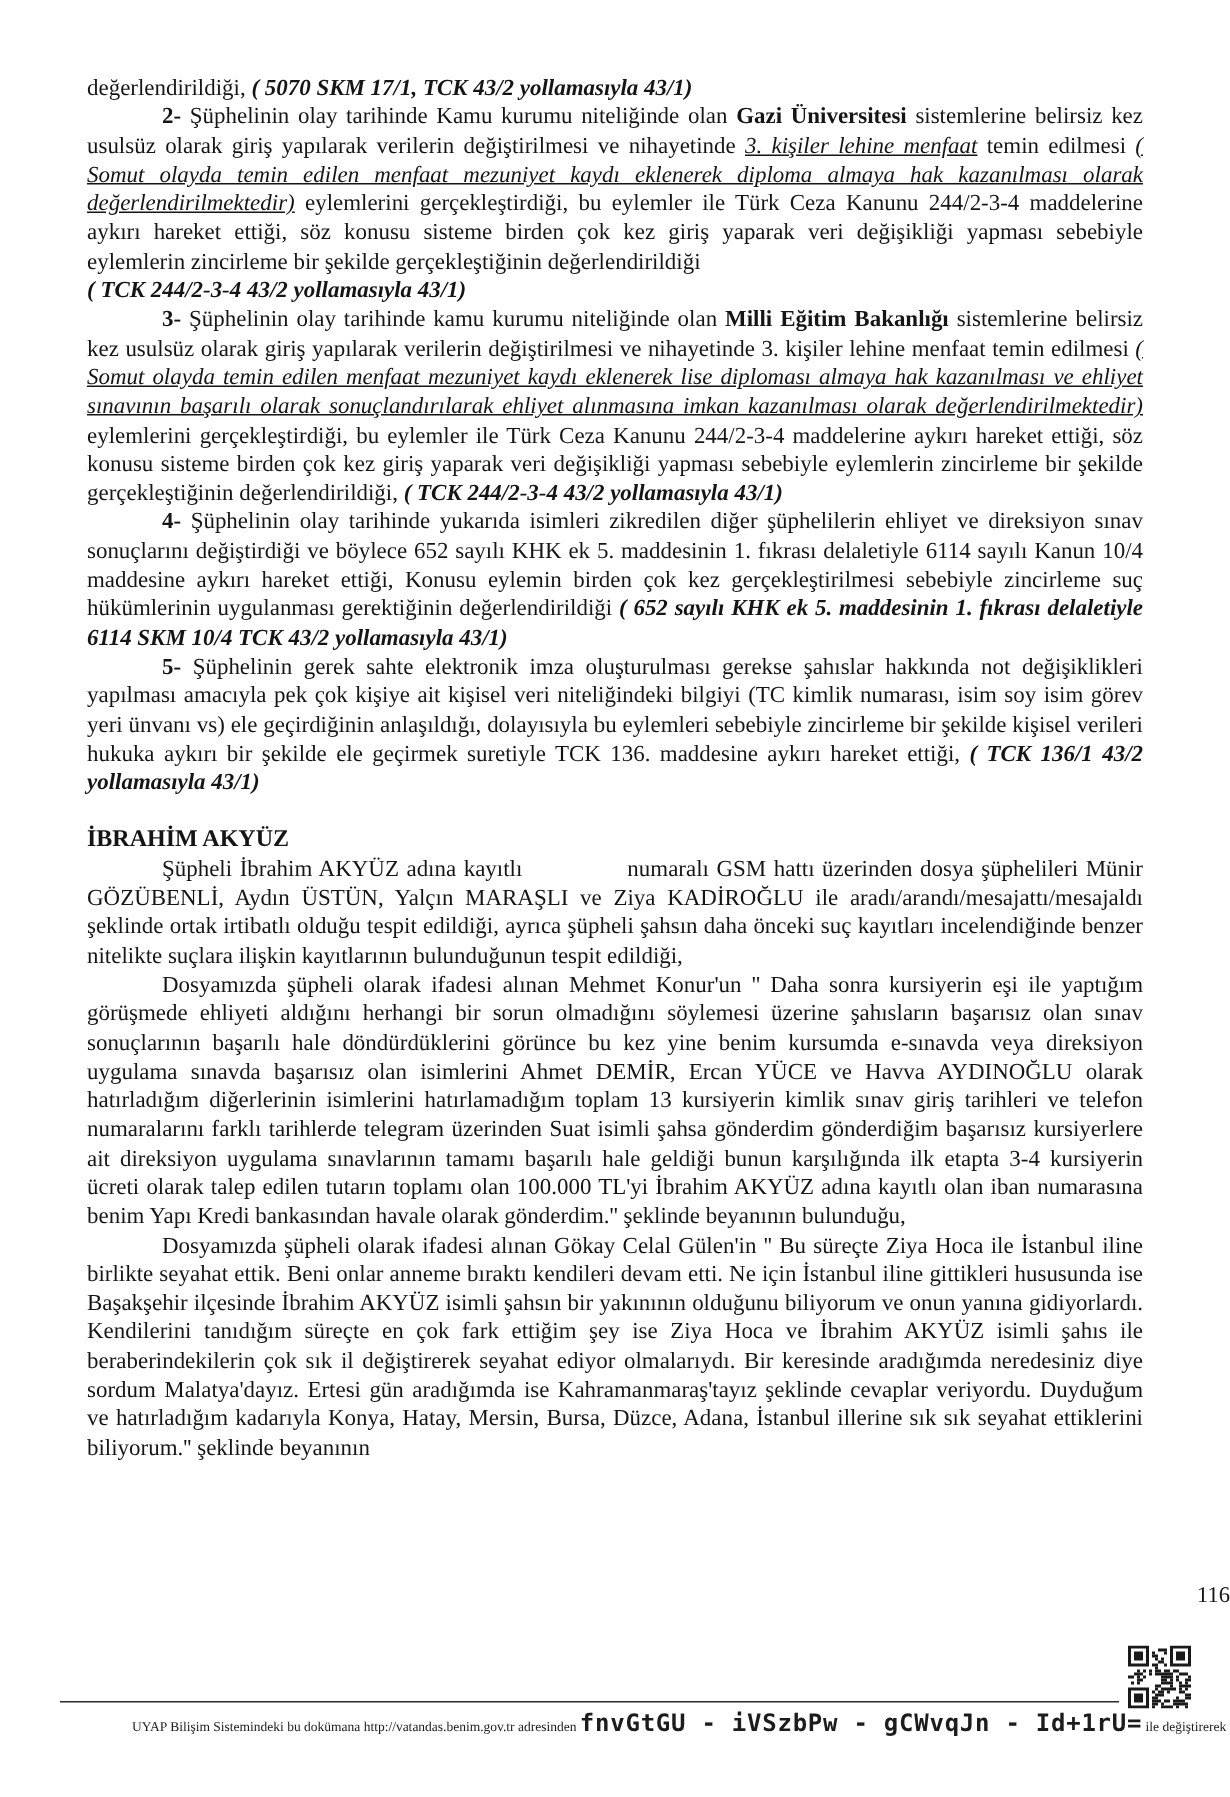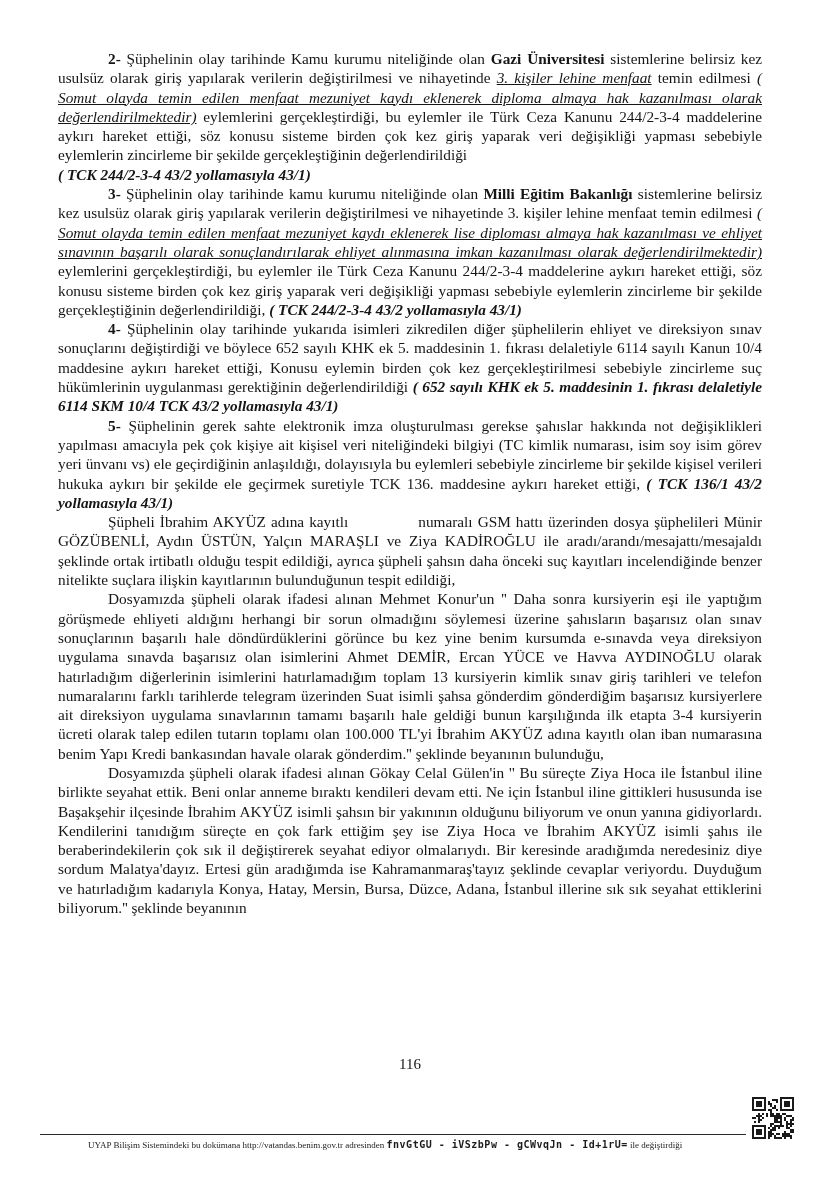--- a/index.html
+++ b/index.html
@@ -30,57 +30,59 @@
   .gap{display:inline-block;width:70px;}
   .heading{
     font-size:16px;
     font-weight:bold;
     margin:19px 0 0 0;
     line-height:19.3px;
   }
   .page-number{
     position:absolute;
     top:1056px;left:0;width:820px;
-    text-align:center;
+    text-align:right;
     font-size:15px;
   }
   .footer-rule{
     position:absolute;
     left:40px;top:1134px;width:706px;
     border-top:1.6px solid #2a2a2a;
     height:0;
   }
   .footer-text{
     position:absolute;
     left:88px;top:1139px;width:660px;
     font-size:9px;
     white-space:nowrap;
     color:#1c1c1c;
   }
   .footer-text .codes{
     font-family:"DejaVu Sans Mono", monospace;
-    font-size:10px;
+    font-size:16px;
     font-weight:bold;
     letter-spacing:0.5px;
   }
   .qr{
     position:absolute;
     left:752px;top:1097px;
     width:42px;height:42px;
   }
 </style>
 </head>
 <body>
 
 <div class="doc-body" id="doc-body">
+    <p class="noindent"><span>değerlendirildiği, </span><span class="bi">( 5070 SKM 17/1,  TCK 43/2 yollamasıyla 43/1)</span></p>
     <p class="indent"><span class="b">2- </span><span>Şüphelinin olay tarihinde Kamu kurumu niteliğinde olan </span><span class="b">Gazi Üniversitesi</span><span> sistemlerine belirsiz kez usulsüz olarak giriş yapılarak verilerin değiştirilmesi ve nihayetinde </span><span class="i">3. kişiler lehine menfaat</span><span> temin edilmesi </span><span class="i">( Somut olayda temin edilen menfaat mezuniyet kaydı eklenerek diploma almaya hak kazanılması olarak değerlendirilmektedir)</span><span> eylemlerini gerçekleştirdiği, bu eylemler ile Türk Ceza Kanunu 244/2-3-4 maddelerine aykırı hareket ettiği, söz konusu sisteme birden çok kez giriş yaparak veri değişikliği yapması sebebiyle eylemlerin zincirleme bir şekilde gerçekleştiğinin değerlendirildiği</span></p>
     <p class="noindent"><span class="bi">( TCK  244/2-3-4   43/2 yollamasıyla 43/1)</span></p>
     <p class="indent"><span class="b">3- </span><span>Şüphelinin olay tarihinde kamu kurumu niteliğinde olan </span><span class="b">Milli Eğitim Bakanlığı</span><span> sistemlerine belirsiz kez usulsüz olarak giriş yapılarak verilerin değiştirilmesi ve nihayetinde 3. kişiler lehine menfaat temin edilmesi </span><span class="i">( Somut olayda temin edilen menfaat mezuniyet kaydı eklenerek lise diploması almaya hak kazanılması ve ehliyet sınavının başarılı olarak sonuçlandırılarak ehliyet alınmasına imkan kazanılması olarak değerlendirilmektedir)</span><span> eylemlerini gerçekleştirdiği, bu eylemler ile Türk Ceza Kanunu 244/2-3-4 maddelerine aykırı hareket ettiği, söz konusu sisteme birden çok kez giriş yaparak veri değişikliği yapması sebebiyle eylemlerin zincirleme bir şekilde gerçekleştiğinin değerlendirildiği, </span><span class="bi">( TCK  244/2-3-4   43/2 yollamasıyla 43/1)</span></p>
     <p class="indent"><span class="b">4- </span><span>Şüphelinin olay tarihinde yukarıda isimleri zikredilen diğer şüphelilerin ehliyet ve direksiyon sınav sonuçlarını değiştirdiği ve böylece 652 sayılı KHK ek 5. maddesinin 1. fıkrası delaletiyle 6114 sayılı Kanun 10/4 maddesine aykırı hareket ettiği, Konusu eylemin birden çok kez gerçekleştirilmesi sebebiyle zincirleme suç hükümlerinin uygulanması gerektiğinin değerlendirildiği </span><span class="bi">(  652 sayılı KHK ek 5. maddesinin 1. fıkrası delaletiyle 6114 SKM 10/4 TCK 43/2 yollamasıyla 43/1)</span></p>
     <p class="indent"><span class="b">5- </span><span>Şüphelinin gerek sahte elektronik imza oluşturulması gerekse şahıslar hakkında not değişiklikleri yapılması amacıyla pek çok kişiye ait kişisel veri niteliğindeki bilgiyi (TC kimlik numarası, isim soy isim görev yeri ünvanı vs) ele geçirdiğinin anlaşıldığı, dolayısıyla bu eylemleri sebebiyle zincirleme bir şekilde kişisel verileri hukuka aykırı bir şekilde ele geçirmek suretiyle TCK 136. maddesine aykırı hareket ettiği,  </span><span class="bi">( TCK  136/1  43/2 yollamasıyla 43/1)</span></p>
+    <div class="heading">İBRAHİM AKYÜZ</div>
     <p class="indent"><span>Şüpheli İbrahim AKYÜZ adına kayıtlı</span><span class="gap"></span><span>numaralı GSM hattı üzerinden dosya şüphelileri Münir GÖZÜBENLİ, Aydın ÜSTÜN, Yalçın MARAŞLI ve Ziya KADİROĞLU ile aradı/arandı/mesajattı/mesajaldı şeklinde ortak irtibatlı olduğu tespit edildiği, ayrıca şüpheli şahsın daha önceki suç kayıtları incelendiğinde benzer nitelikte suçlara ilişkin kayıtlarının bulunduğunun tespit edildiği,</span></p>
     <p class="indent"><span>Dosyamızda şüpheli olarak ifadesi alınan Mehmet Konur'un '' Daha sonra kursiyerin eşi ile yaptığım görüşmede ehliyeti aldığını herhangi bir sorun olmadığını söylemesi üzerine şahısların başarısız olan sınav sonuçlarının başarılı hale döndürdüklerini görünce bu kez yine benim kursumda e-sınavda veya direksiyon uygulama sınavda başarısız olan isimlerini Ahmet DEMİR, Ercan YÜCE ve Havva AYDINOĞLU olarak hatırladığım diğerlerinin isimlerini hatırlamadığım toplam 13 kursiyerin kimlik sınav giriş tarihleri ve telefon numaralarını farklı tarihlerde telegram üzerinden Suat isimli şahsa gönderdim gönderdiğim başarısız kursiyerlere ait direksiyon uygulama sınavlarının tamamı başarılı hale geldiği bunun karşılığında ilk etapta 3-4 kursiyerin ücreti olarak talep edilen tutarın toplamı olan 100.000 TL'yi İbrahim AKYÜZ adına kayıtlı olan iban numarasına benim Yapı Kredi bankasından havale olarak gönderdim.'' şeklinde beyanının bulunduğu,</span></p>
     <p class="indent"><span>Dosyamızda şüpheli olarak ifadesi alınan Gökay Celal Gülen'in '' Bu süreçte Ziya Hoca ile İstanbul iline birlikte seyahat ettik. Beni onlar anneme bıraktı kendileri devam etti. Ne için İstanbul iline gittikleri hususunda ise Başakşehir ilçesinde İbrahim AKYÜZ isimli şahsın bir yakınının olduğunu biliyorum ve onun yanına gidiyorlardı. Kendilerini tanıdığım süreçte en çok fark ettiğim şey ise Ziya Hoca ve İbrahim AKYÜZ isimli şahıs ile beraberindekilerin çok sık il değiştirerek seyahat ediyor olmalarıydı. Bir keresinde aradığımda neredesiniz diye sordum Malatya'dayız. Ertesi gün aradığımda ise Kahramanmaraş'tayız şeklinde cevaplar veriyordu. Duyduğum ve hatırladığım kadarıyla Konya, Hatay, Mersin, Bursa, Düzce, Adana, İstanbul illerine sık sık seyahat ettiklerini biliyorum.'' şeklinde beyanının</span></p>
   </div>
 
 <div class="page-number">116</div>
 
 <svg class="qr" id="qr" viewBox="0 0 21 21" xmlns="http://www.w3.org/2000/svg">
     <rect x="0" y="0" width="21" height="21" fill="#ffffff"></rect>
     <rect x="0" y="0" width="7" height="7" fill="#1a1a1a"></rect>
@@ -208,13 +210,13 @@
     <rect x="12" y="20" width="1" height="1" fill="#1a1a1a"></rect>
     <rect x="13" y="20" width="1" height="1" fill="#1a1a1a"></rect>
     <rect x="14" y="20" width="1" height="1" fill="#1a1a1a"></rect>
     <rect x="16" y="20" width="1" height="1" fill="#1a1a1a"></rect>
     <rect x="19" y="20" width="1" height="1" fill="#1a1a1a"></rect>
   </svg>
 
 <div class="footer-rule"></div>
 <div class="footer-text"><span>UYAP Bilişim Sistemindeki bu dokümana http://vatandas.benim.gov.tr adresinden</span>
 <span class="codes">fnvGtGU - iVSzbPw - gCWvqJn - Id+1rU=</span>
-<span>ile değiştirdiği</span></div>
+<span>ile değiştirerek</span></div>
 
 </body></html>

